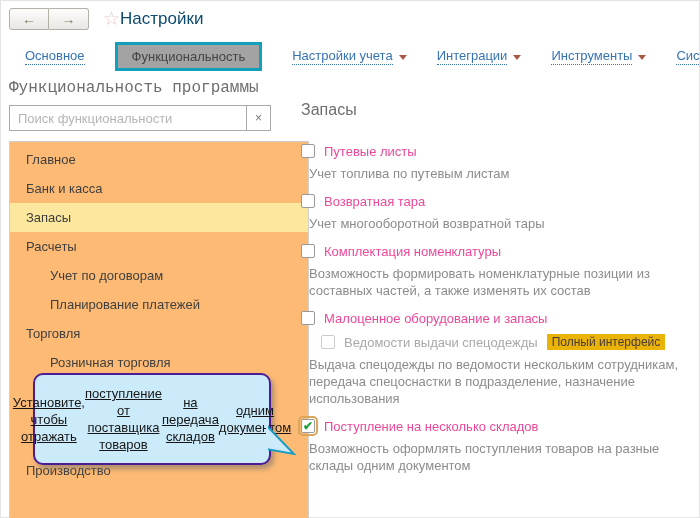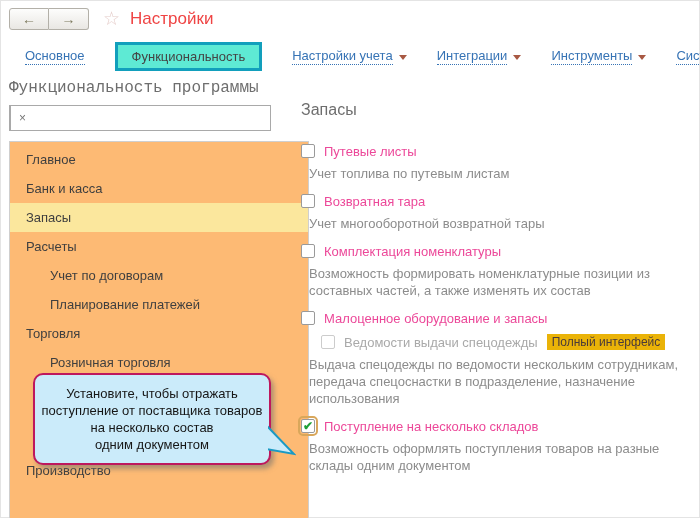--- a/index.html
+++ b/index.html
@@ -8,52 +8,52 @@
   .window { position:relative; width:700px; height:518px; background:#fff; border:1px solid #e4e4e4; }
 
   
   .header { position:absolute; left:8px; top:6px; display:flex; align-items:center; }
   .navbtns { display:inline-flex; }
   .navbtn { width:40px; height:22px; border:1px solid #b3b0a8; background:linear-gradient(#fdfdfc,#e9e7e3);
             color:#7c795d; font-size:14px; line-height:20px; text-align:center; cursor:pointer; }
   .navbtn.back { border-radius:3px 0 0 3px; }
   .navbtn.fwd  { border-radius:0 3px 3px 0; border-left:none; }
   .star { margin-left:14px; font-size:19px; color:#e5cdca; }
-  .title { margin-left:10px; font-size:17px; color:#ef4444; }
+  .title { font-size:17px; color:#0c4a6e; }
 
   
   .tabs { position:absolute; left:24px; top:40px; display:flex; align-items:center; gap:30px; height:30px; }
   .tab-link { color:#3673b5; border-bottom:1px dotted #3673b5; padding-bottom:1px; cursor:pointer; white-space:nowrap; }
   .tab-wrap { display:inline-flex; align-items:center; gap:6px; cursor:pointer; }
   .caret { width:0; height:0; border-left:4px solid transparent; border-right:4px solid transparent;
            border-top:5px solid #a85843; margin-top:2px; }
-  .tab-selected { border:3px solid #129fbc; background:#5eead4; color:#444; padding:4px 14px; cursor:pointer; white-space:nowrap; }
+  .tab-selected { border:3px solid #129fbc; background:#a3a3a3; color:#444; padding:4px 14px; cursor:pointer; white-space:nowrap; }
 
   
   .page-heading { position:absolute; left:8px; top:78px; font-size:16px; color:#6e6e6e;font-family:Liberation Mono, monospace; }
   .searchbox { position:absolute; left:8px; top:104px; width:262px; height:26px; border:1px solid #a9a9a9;
                display:flex; align-items:stretch; background:#fff; }
   .searchbox input { flex:1; border:none; outline:none; padding:0 8px; font:13px "Liberation Sans",sans-serif; color:#444; }
   .searchbox input::placeholder { color:#b5b5b5; }
   .search-clear { width:24px; border-left:1px solid #a9a9a9; color:#777; display:flex; align-items:center;
                   justify-content:center; cursor:pointer; font-size:12px; background:#fff; }
 
   
   .sidebar { position:absolute; left:8px; top:140px; width:300px; height:378px; border:1px solid #cfcfcf;
              border-bottom:none; background:#fdba74; padding-top:3px; overflow:hidden; }
   .side-item { height:29px; line-height:29px; padding-left:16px; color:#3f3f3f; cursor:pointer; white-space:nowrap; }
   .side-item.lvl2 { padding-left:40px; }
   .side-item.selected { background:#fbe79d; }
   .side-item.gap { margin-top:50px; }
 
   
   .callout { position:absolute; left:32px; top:372px; width:238px; height:92px; background:#cbebfa;
-             border:2px solid #be185d; border-radius:10px; box-shadow:3px 4px 5px rgba(110,110,110,.55);
-             display:flex; flex-direction:column; justify-content:center; align-items:center;
-             text-align:center; color:#161616; line-height:17px; z-index:5; }
+             border:2px solid #4c1d95; border-radius:10px; box-shadow:3px 4px 5px rgba(110,110,110,.55);
+             display:flex; flex-direction:row; justify-content:center; align-items:center;
+             text-align:center; color:#161616; line-height:17px; z-index:5;text-decoration:underline; }
   .callout-tail { position:absolute; right:-27px; top:48px; width:30px; height:40px; }
 
   
   .panel { position:absolute; left:300px; top:100px; width:396px; }
   .panel-heading { font-size:16px; color:#6e6e6e; margin-bottom:22px; }
   .feature { margin-bottom:4px; }
   .cb-row { display:flex; align-items:center; gap:9px; cursor:pointer; min-height:20px; }
   .cb { width:14px; height:14px; border:1px solid #9a9a9a; background:#fff; border-radius:2px; flex:none;
         display:flex; align-items:center; justify-content:center; }
   .cb .check { font-size:12px; font-weight:bold; color:#1fa038; line-height:1; visibility:hidden; margin-top:-1px; }
@@ -99,40 +99,41 @@
       </div>
       <div class="tab-wrap">
         <span class="tab-link">Система</span>
         <span class="caret"></span>
       </div>
     </div>
 
   <div class="page-heading">Функциональность программы</div>
 
   <div class="searchbox">
+    <input type="text" placeholder="Поиск функциональности" style="">
     <div class="search-clear">×</div>
   </div>
 
   <div class="sidebar" id="sidebar">
       <div class="side-item">Главное</div>
       <div class="side-item">Банк и касса</div>
       <div class="side-item selected">Запасы</div>
       <div class="side-item">Расчеты</div>
       <div class="side-item lvl2">Учет по договорам</div>
       <div class="side-item lvl2">Планирование платежей</div>
       <div class="side-item">Торговля</div>
       <div class="side-item lvl2">Розничная торговля</div>
       <div class="side-item lvl2 gap">Лиды</div>
       <div class="side-item">Производство</div>
     </div>
 
   <div class="callout" id="callout">
     <div>Установите, чтобы отражать</div>
       <div>поступление от поставщика товаров</div>
-      <div>на несколько состав</div>
+      <div>на передача складов</div>
       <div>одним документом</div>
       <svg class="callout-tail" width="30" height="40" viewBox="0 0 30 40">
       <polygon points="0,2 28,31 0,26" fill="#cbebfa" stroke="#1b9ac4" stroke-width="2"></polygon>
       <rect x="-2" y="0" width="4" height="32" fill="#cbebfa"></rect>
     </svg>
   </div>
 
   <div class="panel">
     <div class="panel-heading">Запасы</div>
     <div id="features">

